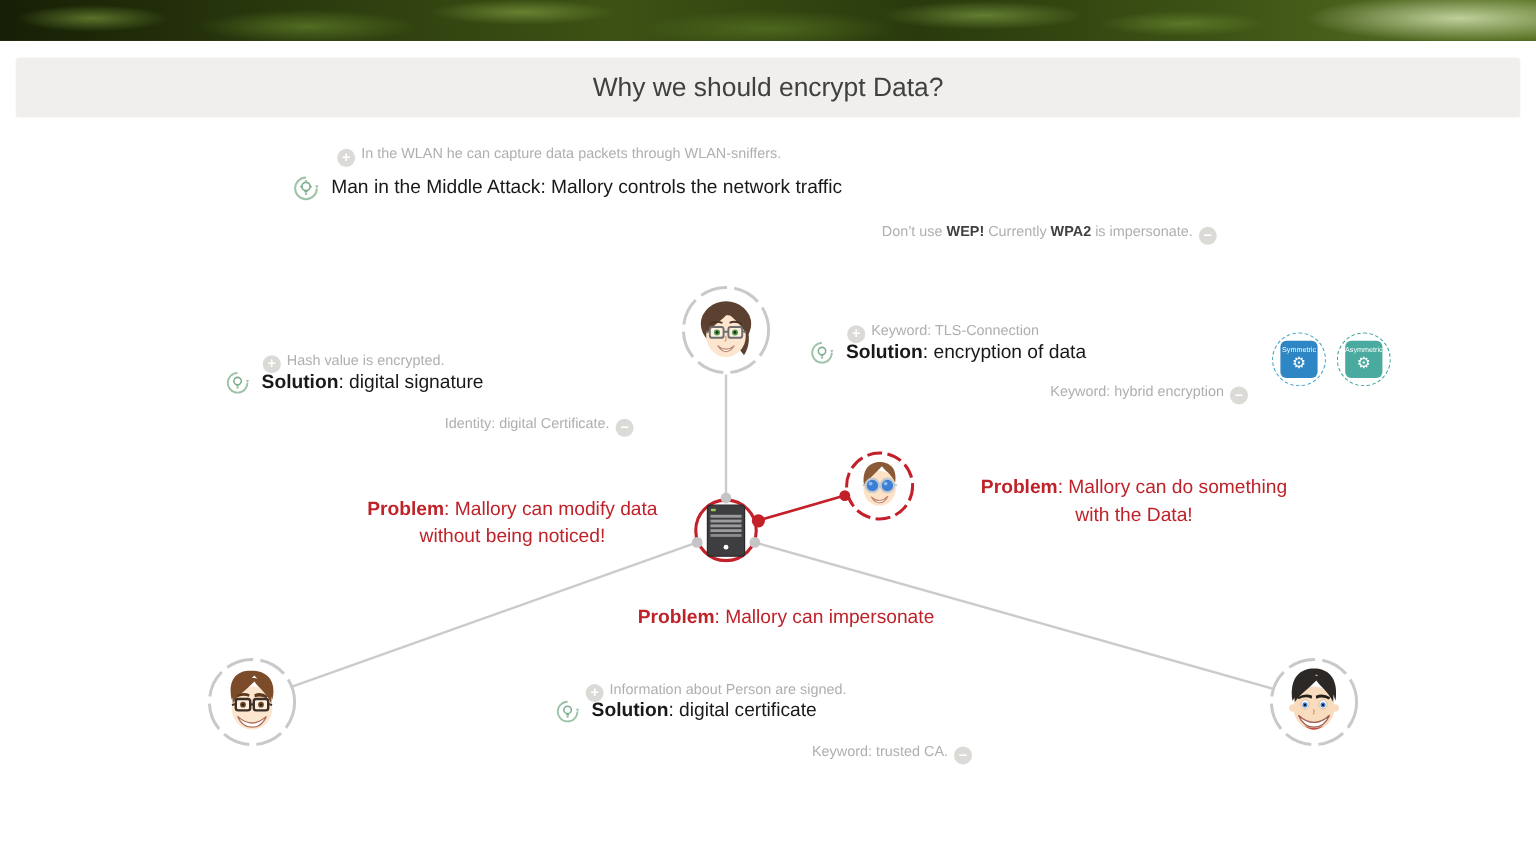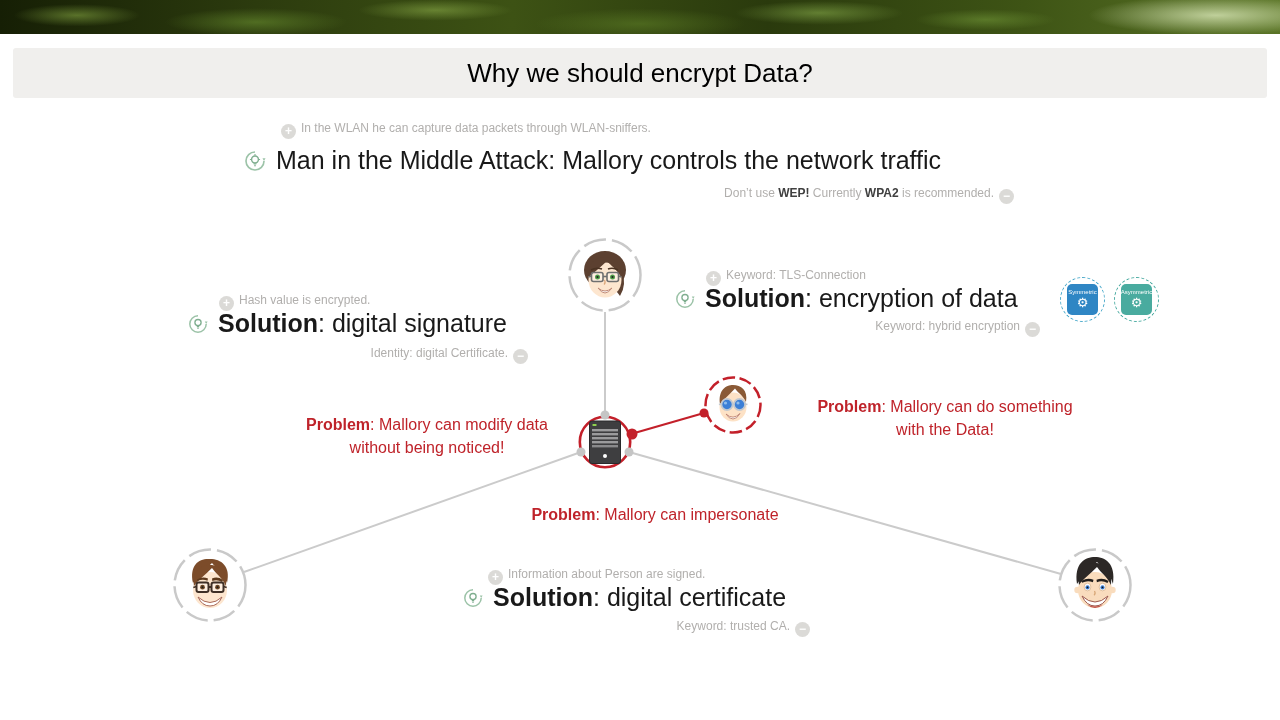--- a/index.html
+++ b/index.html
@@ -16,33 +16,33 @@
       radial-gradient(110px 15px at 34% 30%, rgba(150,185,80,.5), transparent 70%),
       radial-gradient(150px 22px at 50% 70%, rgba(96,130,40,.55), transparent 70%),
       radial-gradient(120px 17px at 64% 38%, rgba(150,190,85,.5), transparent 70%),
       radial-gradient(100px 15px at 77% 58%, rgba(120,160,60,.5), transparent 70%),
       radial-gradient(170px 26px at 95% 45%, rgba(210,225,175,.85), transparent 75%),
       linear-gradient(90deg,#161f05,#2c3b0e 20%,#3d5214 40%,#2a3a0d 60%,#3e5415 80%,#5a7426 100%);}
 
   
   .titlebar{left:13px;top:48px;width:1254px;height:50px;background:#f0efed;border-radius:3px;
             display:flex;align-items:center;justify-content:center;}
-  .titlebar .txt{font-size:26px;color:#000000;}
+  .titlebar .txt{font-size:22px;color:#404040;}
 
   
   .note{font-size:12px;color:#b1afad;white-space:nowrap;line-height:16px;}
   .note b{font-weight:700;color:#404040;}
   .pm{display:inline-flex;width:15px;height:15px;border-radius:50%;background:#dbdad7;color:#fff;
       font-weight:700;font-size:12px;line-height:15px;align-items:center;justify-content:center;
       vertical-align:-3px;}
   .pm.lead{margin-right:5px;} .pm.trail{margin-left:5px;}
 
   
   .title-row{display:flex;align-items:center;gap:10px;}
-  .t{font-size:25px;color:#191919;white-space:nowrap;}
+  .t{font-size:16px;color:#191919;white-space:nowrap;}
   .t b{font-weight:700;}
   .leaf{flex:0 0 auto;}
 
   
   .problem{font-size:16px;line-height:23px;color:#bf232a;text-align:center;}
   .problem b{font-weight:700;}
 
   
   .badges{display:flex;gap:9px;}
   .badge{width:45px;height:45px;border:1.6px dashed #45a7c9;border-radius:50%;
@@ -182,21 +182,21 @@
       <path d="M10 1.8 a8.2 8.2 0 1 0 8.2 8.2" fill="none" stroke="#9cc3a8" stroke-width="1.5"></path>
       <path d="M18.2 10 l1.4 -2.4 l-2.8 0 z" fill="#9cc3a8"></path>
       <circle cx="10" cy="8.6" r="3.1" fill="none" stroke="#7fae8f" stroke-width="1.3"></circle>
       <path d="M8.8 12.6 h2.4 M9.2 14.3 h1.6" stroke="#7fae8f" stroke-width="1.1"></path>
       <path d="M10 3.6 v1.4 M5.4 8.6 h1.4 M13.2 8.6 h1.4" stroke="#7fae8f" stroke-width="1"></path>
     </svg>
     <span class="t">Man in the Middle Attack: Mallory controls the network traffic</span>
   </div>
 
   <div class="abs note" style="right:266px;top:185px">
-    <span>Don’t use </span><b>WEP!</b><span> Currently </span><b>WPA2</b><span> is recommended.</span><span class="pm trail">−</span>
+    <span>Don’t use </span><b>WEP!</b><span> Currently </span><b>WPA2</b><span> is impersonate.</span><span class="pm trail">−</span>
   </div>
 
   <div class="abs note" style="left:219px;top:292px">
     <span class="pm lead">+</span><span>Hash value is encrypted.</span>
   </div>
 
   <div class="abs title-row" style="left:188px;top:309px">
     <svg class="leaf" width="20" height="20" viewBox="0 0 20 20">
       <path d="M10 1.8 a8.2 8.2 0 1 0 8.2 8.2" fill="none" stroke="#9cc3a8" stroke-width="1.5"></path>
       <path d="M18.2 10 l1.4 -2.4 l-2.8 0 z" fill="#9cc3a8"></path>

